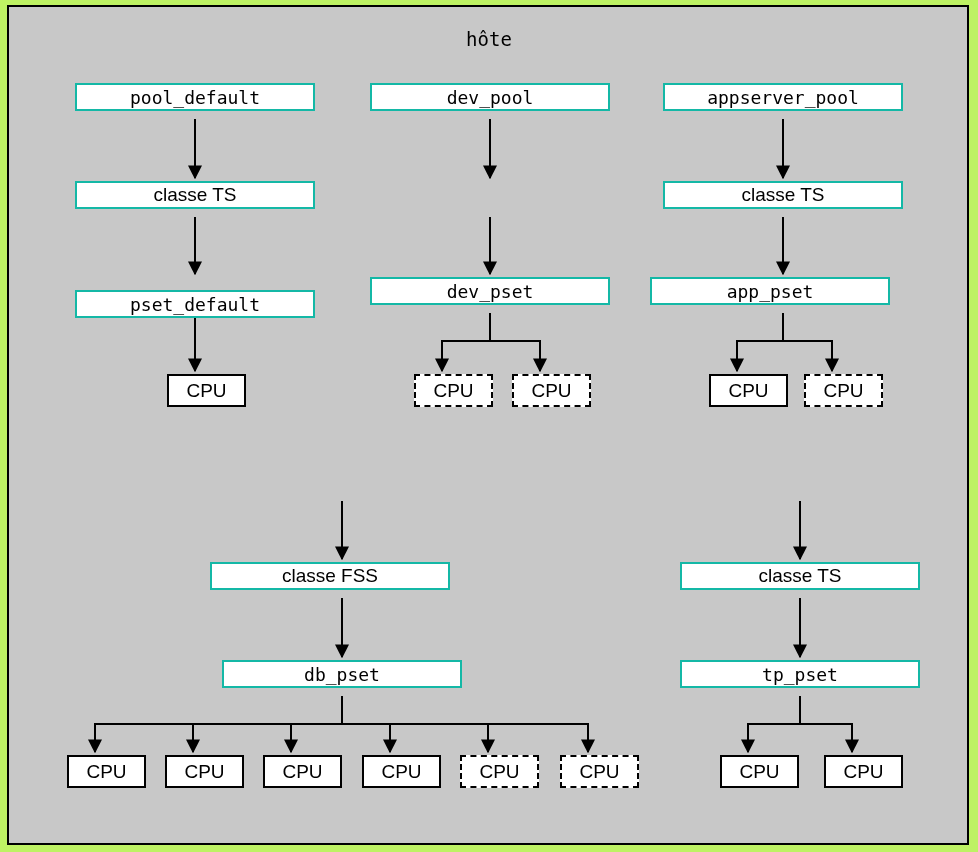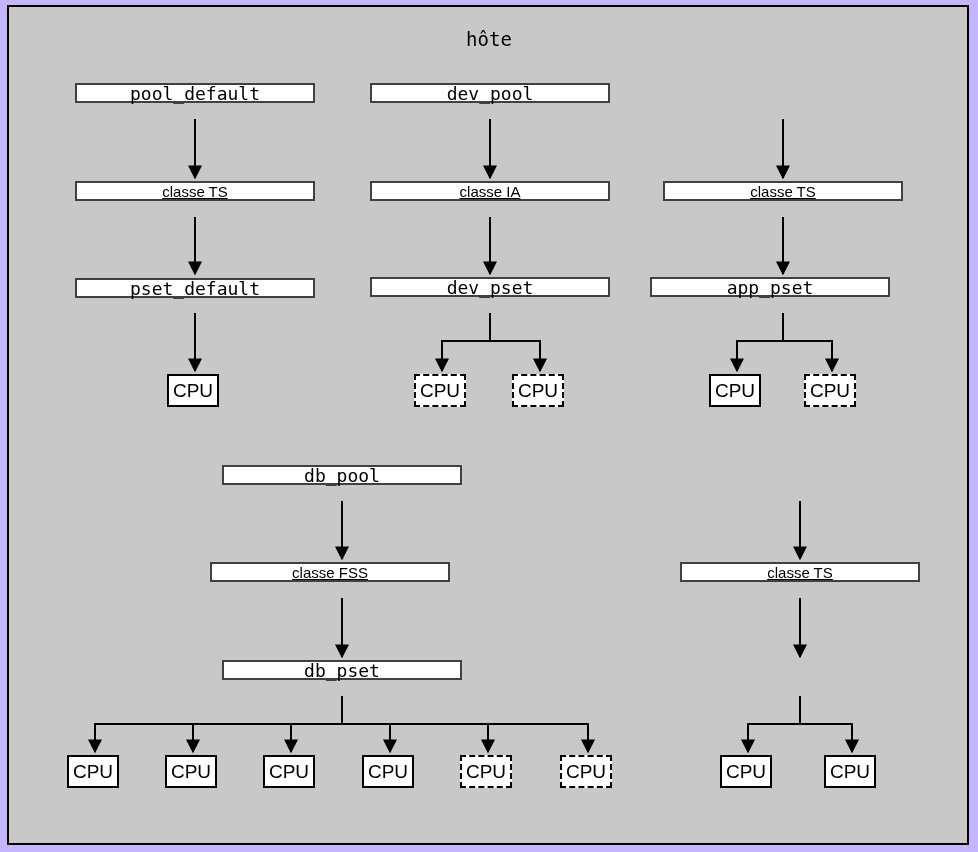--- a/index.html
+++ b/index.html
@@ -1,28 +1,28 @@
 <!DOCTYPE html>
 <html><head>
 <meta charset="utf-8">
 <style>
   html,body{margin:0;padding:0;background:#ffffff;}
-  .stage{position:relative;width:978px;height:852px;background:#c4b5fd;overflow:hidden;
+  .stage{position:relative;width:978px;height:852px;background:#bef264;overflow:hidden;
          font-family:"Liberation Sans",sans-serif;}
   .frame{position:absolute;left:7px;top:5px;width:962px;height:840px;
          background:#c8c8c8;border:2px solid #000;box-sizing:border-box;}
   .title{position:absolute;left:0;top:28px;width:978px;text-align:center;
          font-size:19px;color:#000;}
   .mono{font-family:"DejaVu Sans Mono","Liberation Mono",monospace;}
   .sans{font-family:"Liberation Sans",sans-serif;}
-  .bigbox{position:absolute;width:240px;height:20px;background:#fff;border:2px solid #404040;
+  .bigbox{position:absolute;width:240px;height:28px;background:#fff;border:2px solid #14b8a6;
           box-sizing:border-box;display:flex;align-items:center;justify-content:center;
           font-size:18px;color:#000;}
-  .bigbox.sans{font-size:15px;text-decoration:underline;}
-  .cpu{position:absolute;width:52px;height:33px;background:#fff;border:2px solid #000;
+  .bigbox.sans{font-size:19px;}
+  .cpu{position:absolute;width:79px;height:33px;background:#fff;border:2px solid #000;
        box-sizing:border-box;display:flex;align-items:center;justify-content:center;
        font-size:19px;color:#000;}
   .cpu.dashed{border-style:dashed;}
   svg.connectors{position:absolute;left:0;top:0;width:978px;height:852px;}
 </style>
 </head>
 <body>
 
 <div class="stage">
 
@@ -71,41 +71,41 @@
       <line x1="800" y1="598" x2="800" y2="657" marker-end="url(#ah)"></line>
       <line x1="800" y1="696" x2="800" y2="724"></line>
       <line x1="748" y1="724" x2="852" y2="724"></line>
       <line x1="748" y1="723" x2="748" y2="752" marker-end="url(#ah)"></line>
       <line x1="852" y1="723" x2="852" y2="752" marker-end="url(#ah)"></line>
     </g>
   </svg>
 
   <div class="bigbox mono" style="left:75px;top:83px">pool_default</div>
   <div class="bigbox sans" style="left:75px;top:181px">classe TS</div>
-  <div class="bigbox mono" style="left:75px;top:278px">pset_default</div>
+  <div class="bigbox mono" style="left:75px;top:290px">pset_default</div>
   <div class="cpu sans" style="left:167px;top:374px">CPU</div>
 
   <div class="bigbox mono" style="left:370px;top:83px">dev_pool</div>
-  <div class="bigbox sans" style="left:370px;top:181px">classe IA</div>
   <div class="bigbox mono" style="left:370px;top:277px">dev_pset</div>
   <div class="cpu sans dashed" style="left:414px;top:374px">CPU</div>
   <div class="cpu sans dashed" style="left:512px;top:374px">CPU</div>
 
+  <div class="bigbox mono" style="left:663px;top:83px">appserver_pool</div>
   <div class="bigbox sans" style="left:663px;top:181px">classe TS</div>
   <div class="bigbox mono" style="left:650px;top:277px">app_pset</div>
   <div class="cpu sans" style="left:709px;top:374px">CPU</div>
   <div class="cpu sans dashed" style="left:804px;top:374px">CPU</div>
 
-  <div class="bigbox mono" style="left:222px;top:465px">db_pool</div>
   <div class="bigbox sans" style="left:210px;top:562px">classe FSS</div>
   <div class="bigbox mono" style="left:222px;top:660px">db_pset</div>
   <div class="cpu sans" style="left:67px;top:755px">CPU</div>
   <div class="cpu sans" style="left:165px;top:755px">CPU</div>
   <div class="cpu sans" style="left:263px;top:755px">CPU</div>
   <div class="cpu sans" style="left:362px;top:755px">CPU</div>
   <div class="cpu sans dashed" style="left:460px;top:755px">CPU</div>
   <div class="cpu sans dashed" style="left:560px;top:755px">CPU</div>
 
   <div class="bigbox sans" style="left:680px;top:562px">classe TS</div>
+  <div class="bigbox mono" style="left:680px;top:660px">tp_pset</div>
   <div class="cpu sans" style="left:720px;top:755px">CPU</div>
   <div class="cpu sans" style="left:824px;top:755px">CPU</div>
 
 </div>
 
 </body></html>

